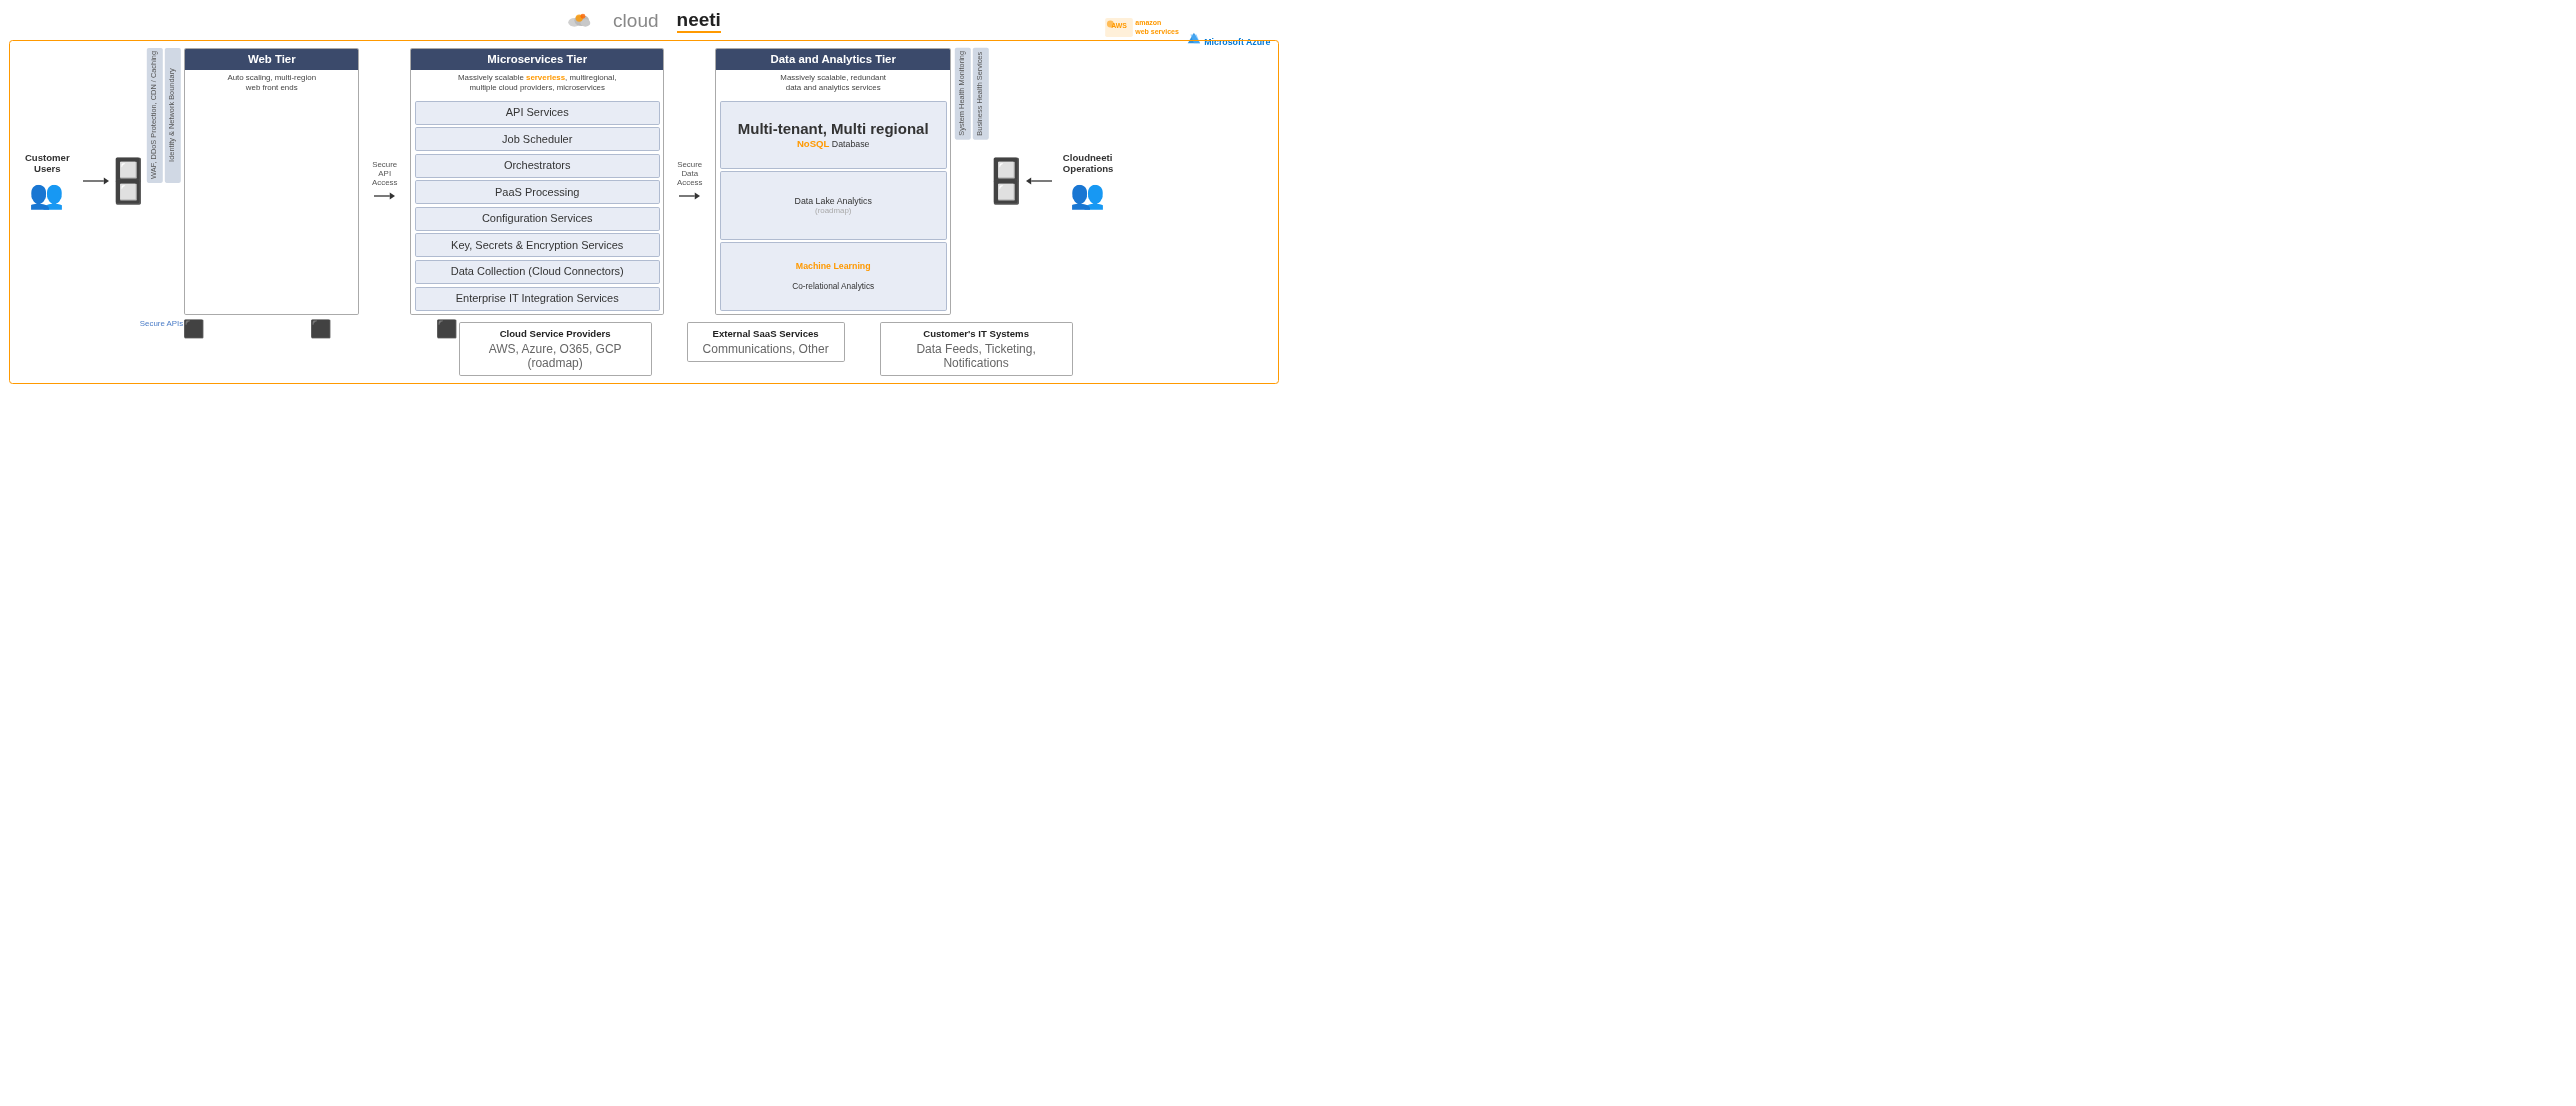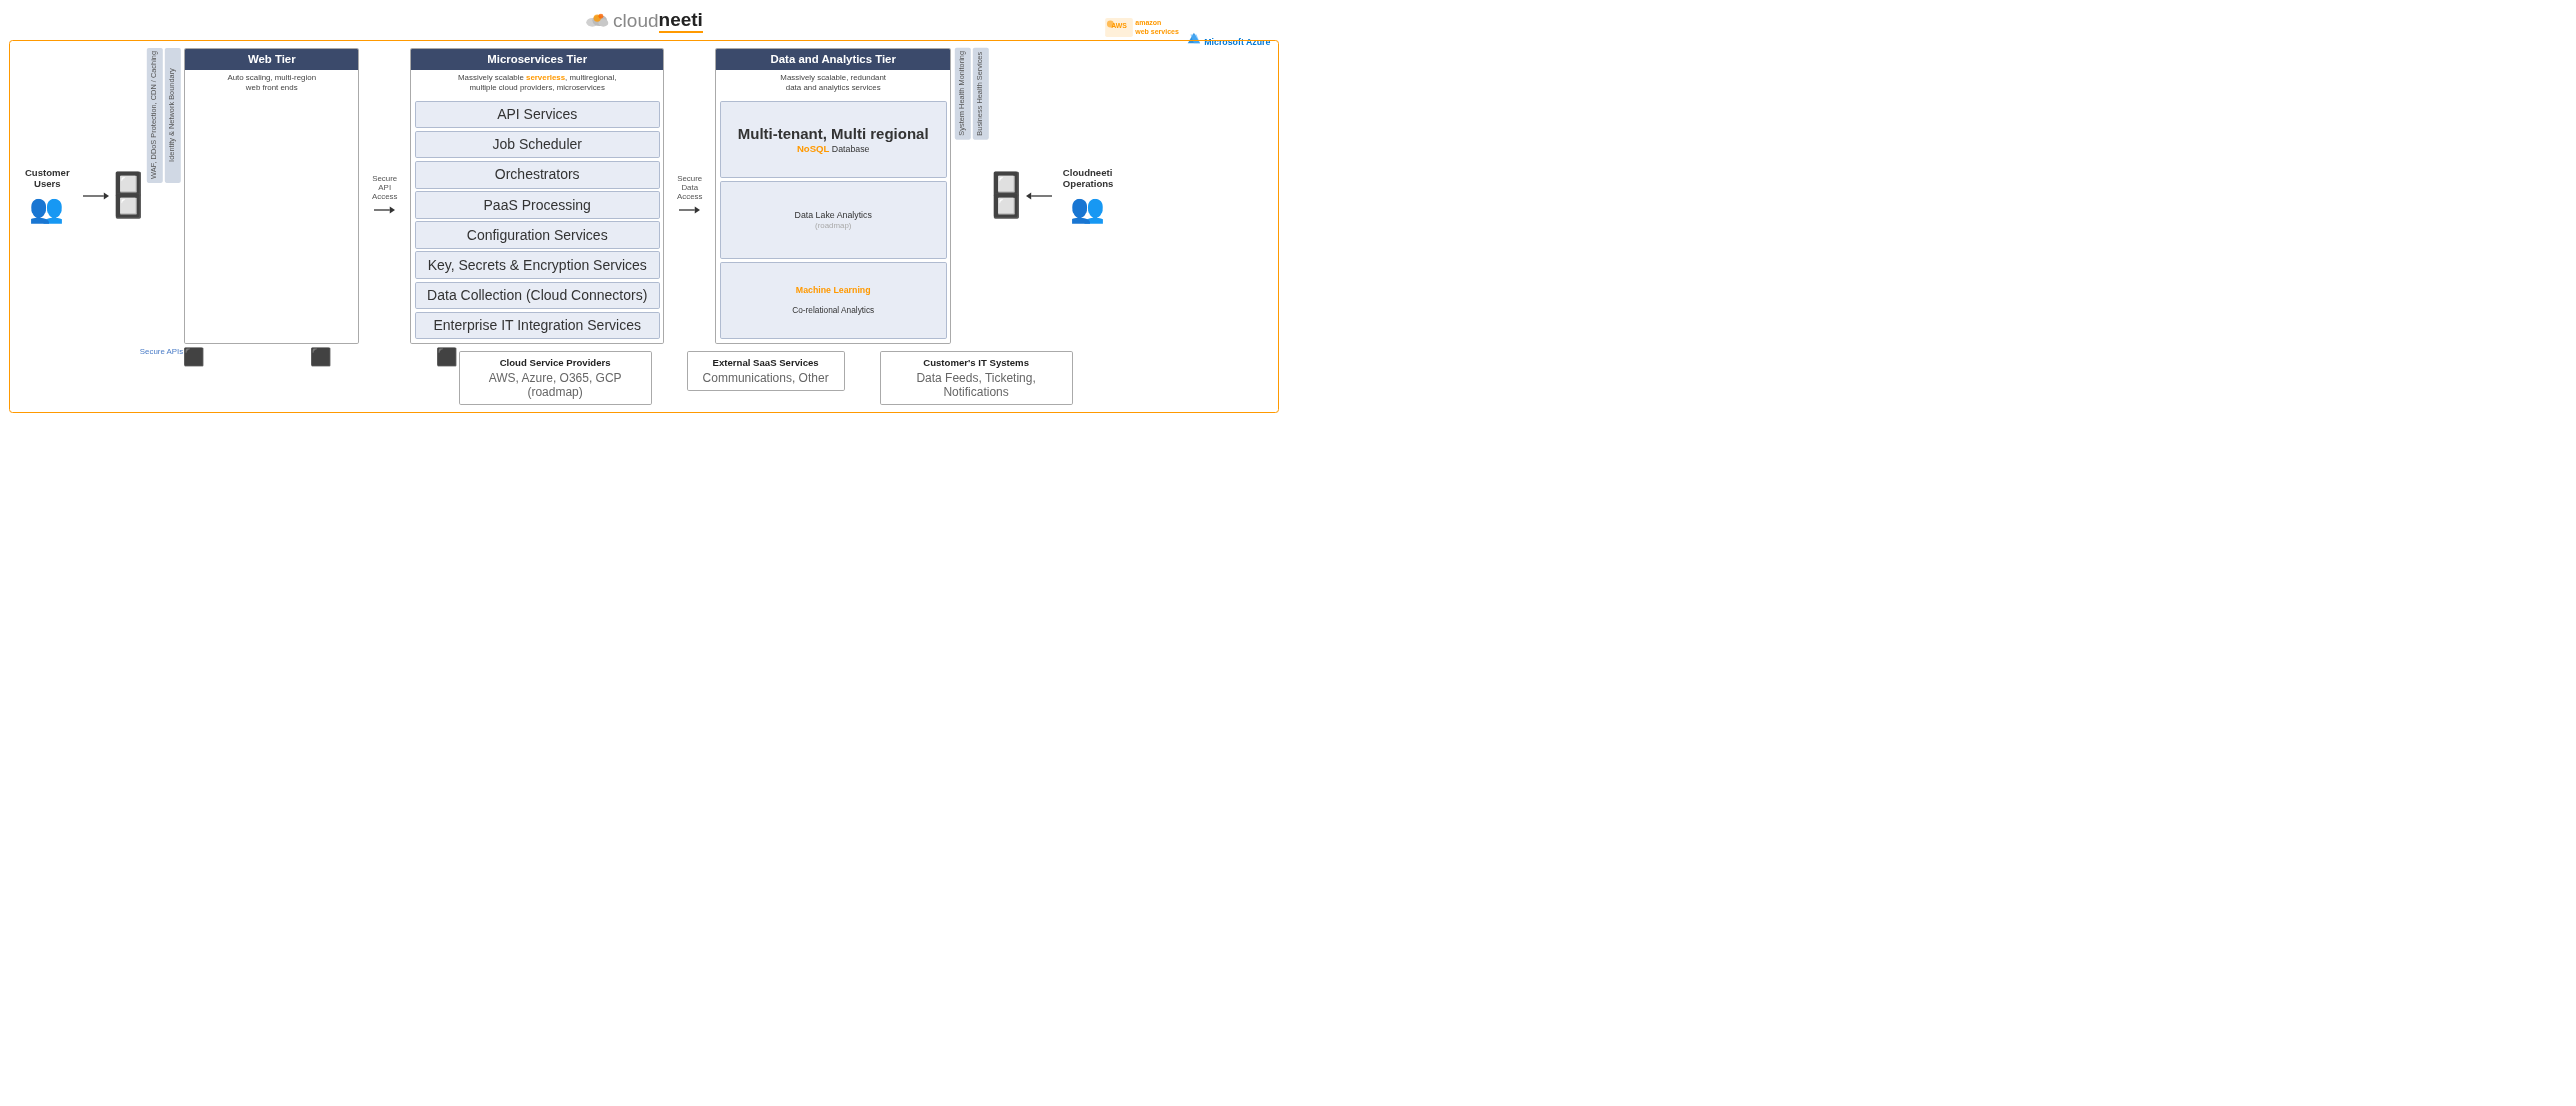--- a/index.html
+++ b/index.html
@@ -21,21 +21,21 @@
     .header {
       display: flex;
       justify-content: center;
       align-items: center;
       position: relative;
       margin-bottom: 7px;
     }
     .logo-area {
       display: flex;
       align-items: center;
-      gap: 0;
+      gap: 18px;
       justify-content: flex-end;
     }
     .logo-icon {
       width: 24.5px;
       height: 19px;
       margin-right: 3.5px;
     }
     .cloud-providers-top {
       position: absolute;
       right: 8.8px;
@@ -111,21 +111,21 @@
       display: flex;
       flex-direction: column;
       gap: 2.6px;
     }
     
     .service-box {
       background: #e8ecf5;
       border: 0.9px solid #b0bbd0;
       border-radius: 1.8px;
       padding: 4.4px 7px;
-      font-size: 14px;
+      font-size: 11px;
       color: #333;
       text-align: center;
       line-height: 1.2;
     }
     .service-box-large {
       flex: 1;
       display: flex;
       align-items: center;
       justify-content: center;
       min-height: 44px;

